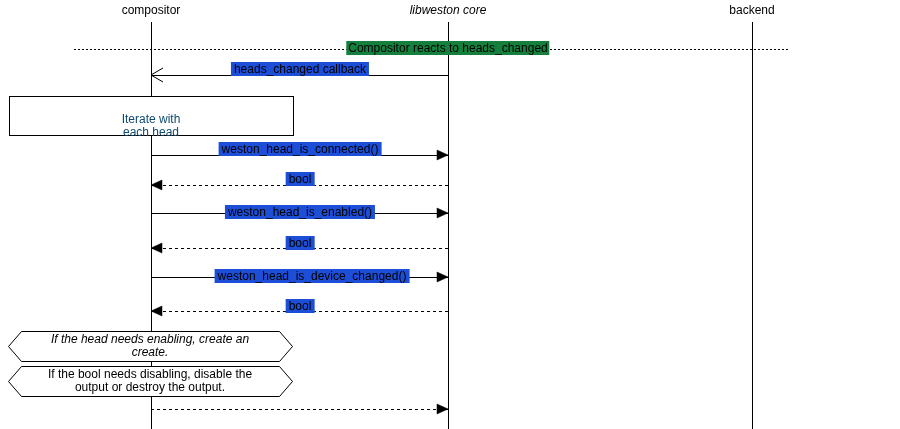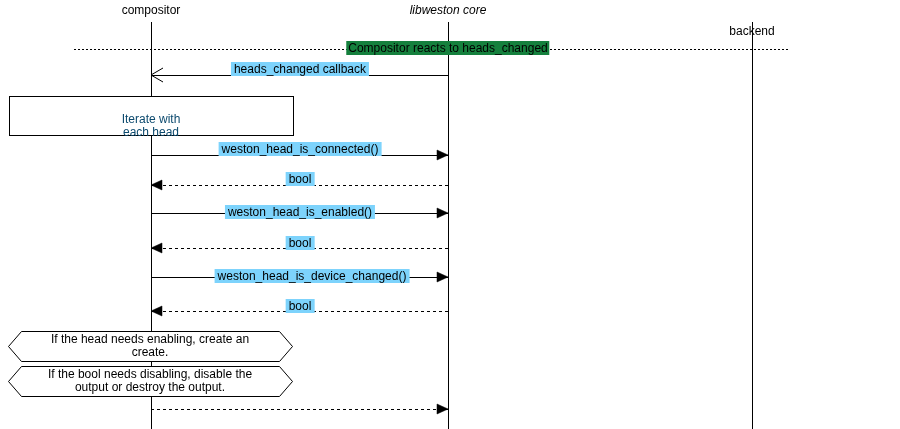--- a/index.html
+++ b/index.html
@@ -33,21 +33,21 @@
     color: #000;
   }
   .msg-label {
     position: absolute;
     font-size: 12px;
     line-height: 14px;
     text-align: center;
     white-space: nowrap;
     transform: translateX(-50%);
     color: #000;
-    background: #7dd3fc;
+    background: #1d4ed8;
     padding: 0 3px;
   }
   .sep-label {
     position: absolute;
     font-size: 12px;
     line-height: 14px;
     white-space: nowrap;
     transform: translateX(-50%);
     background: #15803d;
     padding: 0 2px;
@@ -94,34 +94,34 @@
       <polygon points="151,311 162,306 162,316" fill="#000000" stroke="#000000" stroke-width="0.5"></polygon>
       <line x1="151" y1="409" x2="448" y2="409" stroke="#000000" stroke-width="1" shape-rendering="crispEdges" stroke-dasharray="3,3"></line>
       <polygon points="448,409 437,404 437,414" fill="#000000" stroke="#000000" stroke-width="0.5"></polygon>
       <rect x="9.5" y="96.5" width="284" height="39" fill="#ffffff" stroke="#000000" stroke-width="1" shape-rendering="crispEdges"></rect>
       <polygon points="21.5,331.5 279.5,331.5 292.5,346.5 279.5,361.5 21.5,361.5 8.5,346.5" fill="#ffffff" stroke="#000000" stroke-width="1"></polygon>
       <polygon points="21.5,366.5 279.5,366.5 292.5,381.5 279.5,396.5 21.5,396.5 8.5,381.5" fill="#ffffff" stroke="#000000" stroke-width="1"></polygon>
     </svg>
   <div id="overlay">
       <div class="actor-label" style="left: 151px; top: 3px;">compositor</div>
       <div class="actor-label" style="left: 448px; top: 3px; font-style: italic;">libweston core</div>
-      <div class="actor-label" style="left: 752px; top: 3px; margin-top: 21px;">backend</div>
+      <div class="actor-label" style="left: 752px; top: 3px;">backend</div>
       <div class="sep-label" style="left: 448px; top: 41px;">Compositor reacts to heads_changed</div>
       <div class="msg-label" style="left: 300px; top: 62px;">heads_changed callback</div>
       <div class="msg-label" style="left: 300px; top: 142px;">weston_head_is_connected()</div>
       <div class="msg-label" style="left: 300px; top: 172px;">bool</div>
       <div class="msg-label" style="left: 300px; top: 205px;">weston_head_is_enabled()</div>
       <div class="msg-label" style="left: 300px; top: 236px;">bool</div>
       <div class="msg-label" style="left: 312px; top: 269px;">weston_head_is_device_changed()</div>
       <div class="msg-label" style="left: 300px; top: 299px;">bool</div>
       <div class="note-text" style="left: 9px; top: 97px; width: 284px;">
         <div>Iterate with</div>
         <div>each head</div>
       </div>
-      <div class="frag-text" style="left: 8px; top: 333px; width: 284px;">
+      <div class="frag-text" style="left: 8px; top: 333px; width: 284px; font-style: italic;">
         <div>If the head needs enabling, create an</div>
         <div>create.</div>
       </div>
       <div class="frag-text" style="left: 8px; top: 368px; width: 284px;">
         <div>If the bool needs disabling, disable the</div>
         <div>output or destroy the output.</div>
       </div>
     </div>
 </div>
 

